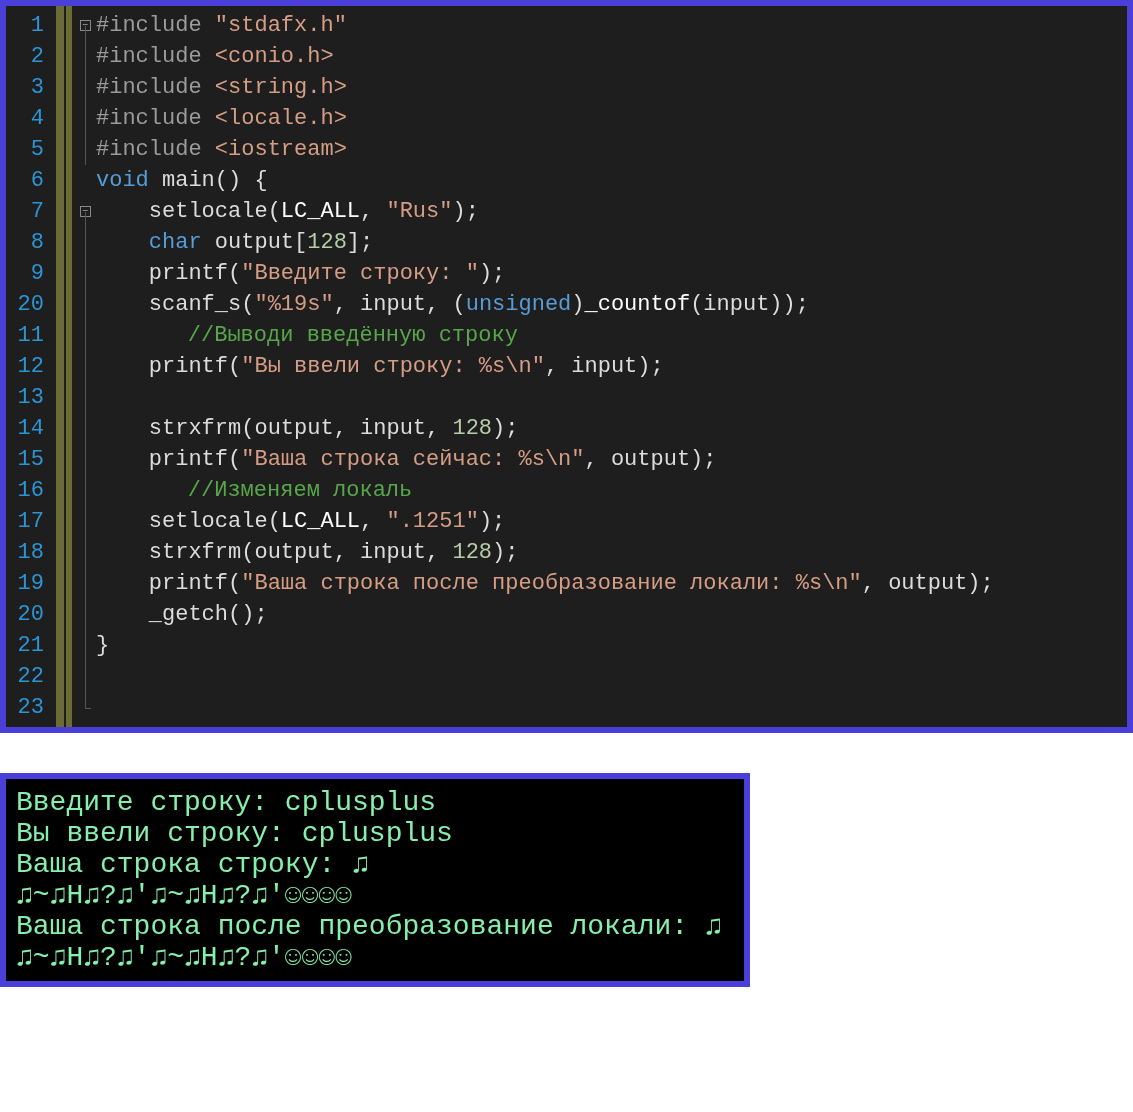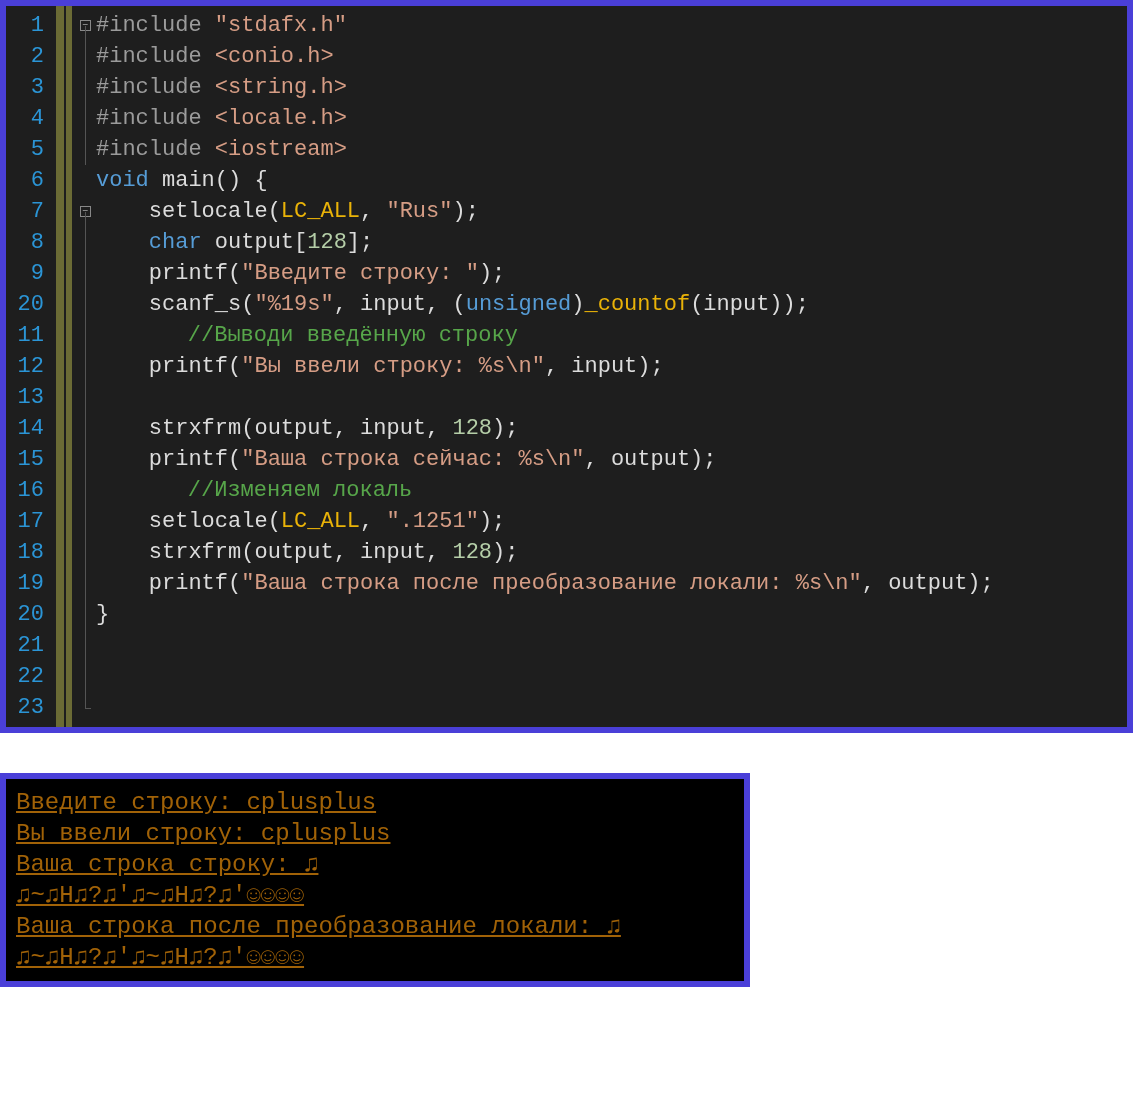--- a/index.html
+++ b/index.html
@@ -90,36 +90,35 @@
     font-size: 22px;
     line-height: 31px;
     white-space: pre;
     color: #dcdcdc;
     padding-left: 2px;
   }
   .tok-prep { color: #9b9b9b; text-align: center; }
   .tok-str  { color: #d69d85; }
   .tok-kw   { color: #569cd6; }
   .tok-id   { color: #dcdcdc; }
-  .tok-macro{ color: #eab308; }
+  .tok-macro{ color: #ffffff; }
   .tok-num  { color: #b5cea8; }
   .tok-cmt  { color: #57a64a; margin-left: 39px; }
   .console-panel {
     border: 6px solid #4a3fd8;
     background: #000000;
     padding: 8px 10px;
     width: 750px;
   }
   .console-line {
-    color: #a16207;
-    font-size: 24px;
+    color: #86efac;
+    font-size: 28px;
     line-height: 31px;
     white-space: pre;
     font-family: Consolas, 'Courier New', monospace;
-    text-decoration: underline;
   }
 </style>
 </head>
 <body>
 
 <div class="code-panel">
   <div class="gutter" id="gutter">
       <div class="line-no">1</div>
       <div class="line-no">2</div>
       <div class="line-no">3</div>
@@ -232,20 +231,21 @@
       <div class="code-line"><span class="tok-id">    scanf_s(</span><span class="tok-str">"%19s"</span><span class="tok-id">, input, (</span><span class="tok-kw">unsigned</span><span class="tok-id">)</span><span class="tok-macro">_countof</span><span class="tok-id">(input));</span></div>
       <div class="code-line"><span class="tok-id">    </span><span class="tok-cmt">//Выводи введённую строку</span></div>
       <div class="code-line"><span class="tok-id">    printf(</span><span class="tok-str">"Вы ввели строку: %s\n"</span><span class="tok-id">, input);</span></div>
       <div class="code-line"><span class="tok-id">    </span></div>
       <div class="code-line"><span class="tok-id">    strxfrm(output, input, </span><span class="tok-num">128</span><span class="tok-id">);</span></div>
       <div class="code-line"><span class="tok-id">    printf(</span><span class="tok-str">"Ваша строка сейчас: %s\n"</span><span class="tok-id">, output);</span></div>
       <div class="code-line"><span class="tok-id">    </span><span class="tok-cmt">//Изменяем локаль</span></div>
       <div class="code-line"><span class="tok-id">    setlocale(</span><span class="tok-macro">LC_ALL</span><span class="tok-id">, </span><span class="tok-str">".1251"</span><span class="tok-id">);</span></div>
       <div class="code-line"><span class="tok-id">    strxfrm(output, input, </span><span class="tok-num">128</span><span class="tok-id">);</span></div>
       <div class="code-line"><span class="tok-id">    printf(</span><span class="tok-str">"Ваша строка после преобразование локали: %s\n"</span><span class="tok-id">, output);</span></div>
+      <div class="code-line"><span class="tok-id">    _getch();</span></div>
       <div class="code-line"><span class="tok-id">}</span></div>
     </div>
 </div>
 
 <div class="console-panel" id="console">
     <div class="console-line">Введите строку: cplusplus</div>
     <div class="console-line">Вы ввели строку: cplusplus</div>
     <div class="console-line">Ваша строка строку: ♫</div>
     <div class="console-line">♫~♫Н♫?♫'♫~♫Н♫?♫'☺☺☺☺</div>
     <div class="console-line">Ваша строка после преобразование локали: ♫</div>

